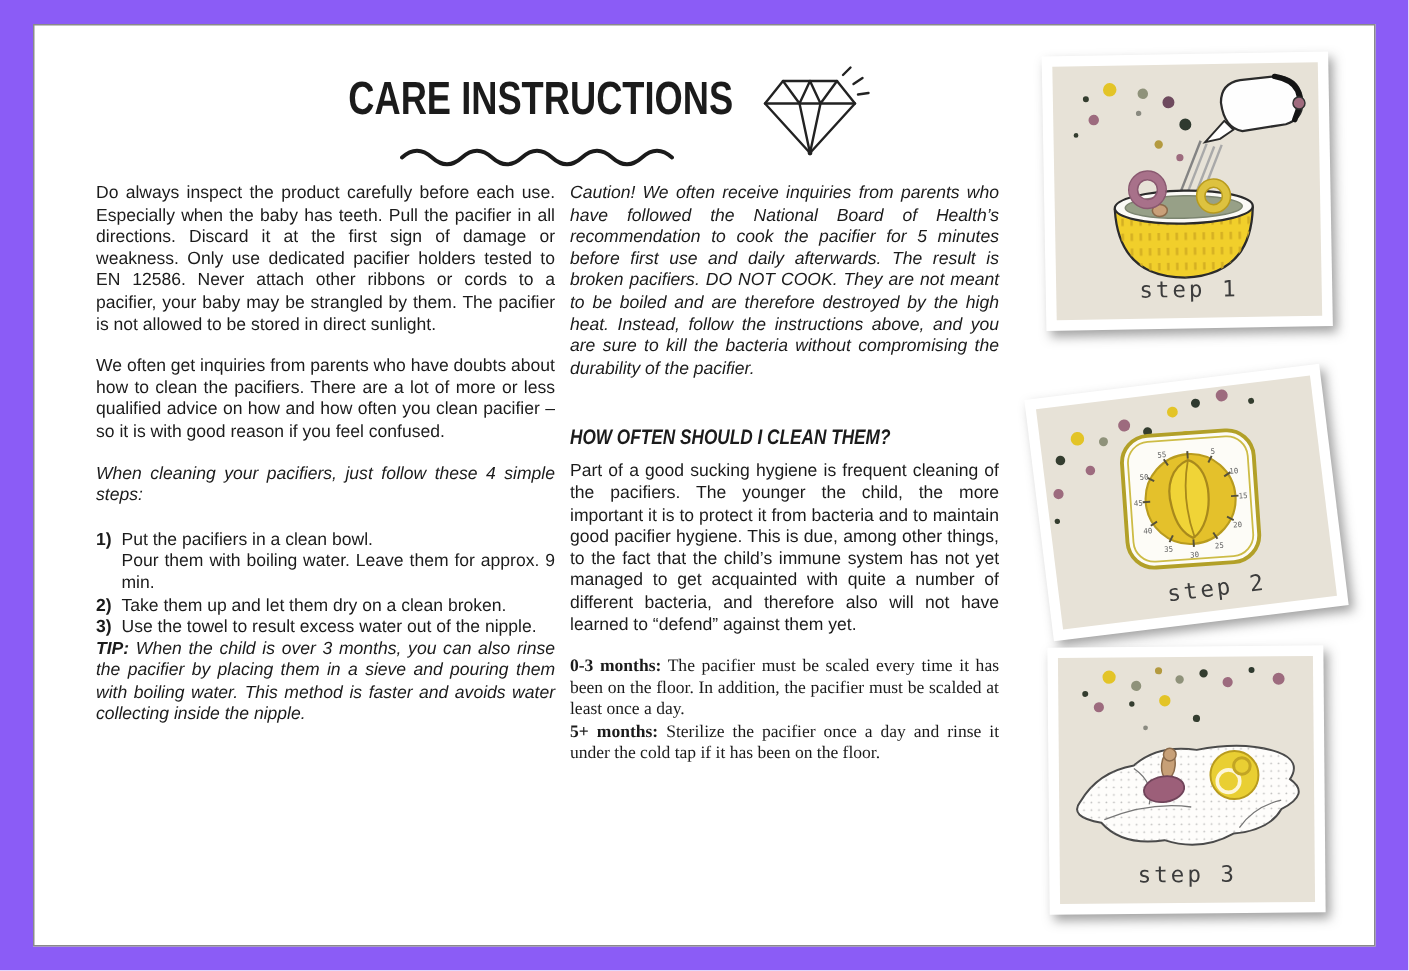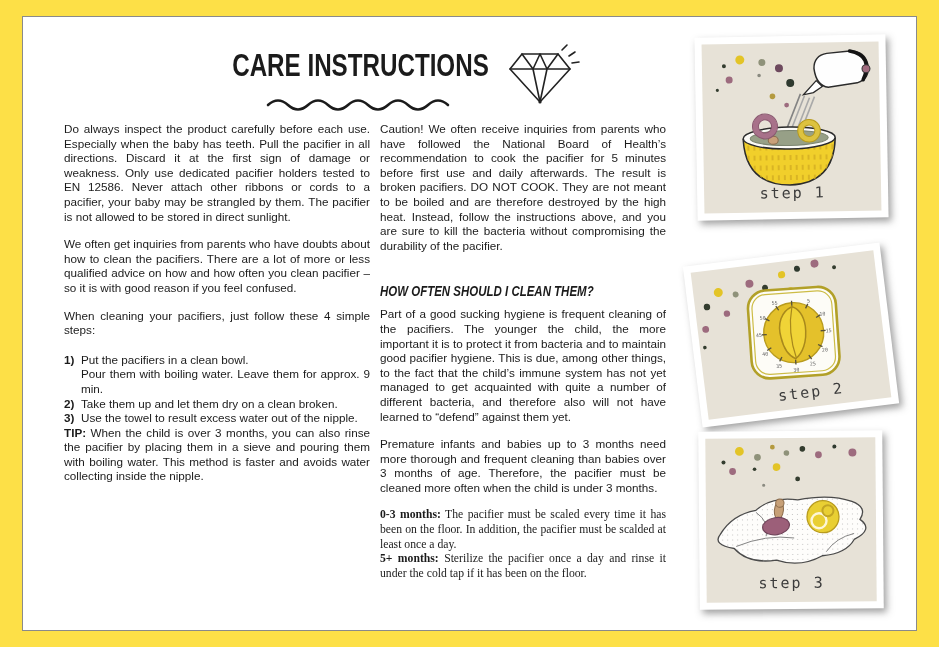--- a/index.html
+++ b/index.html
@@ -1,33 +1,33 @@
 <!DOCTYPE html>
 <html><head>
 <meta charset="utf-8">
 <style>
   html,body{margin:0;padding:0;background:#fff;}
-  #stage{position:relative;width:939px;height:647px;background:#fde047;overflow:hidden;
+  #stage{position:relative;width:939px;height:647px;background:#8b5cf6;overflow:hidden;
          font-family:"Liberation Sans",sans-serif;color:#1b1b1b;}
   .page-border{position:absolute;left:22px;top:16px;width:893px;height:613px;
                border:1.5px solid #8a8a8a;background:#fff;}
 
   
   .title-wrap{position:absolute;left:150px;top:50px;width:420px;text-align:center;}
   h1.title{margin:0;font-size:31px;font-weight:700;letter-spacing:0px;line-height:1;}
   .hx-c{display:inline-block;transform:scaleX(0.78);transform-origin:50% 50%;white-space:nowrap;}
   .wave-svg{position:absolute;left:262px;top:94px;}
   .diamond-svg{position:absolute;left:506px;top:42px;}
 
   
   .col{position:absolute;font-size:11.7px;line-height:14.6px;text-align:justify;}
   #left-col{left:64px;top:122px;width:306px;}
   #mid-col{left:380px;top:122px;width:286px;}
   .col p{margin:0 0 13px 0;}
-  .col p.last{margin-bottom:0;}
+  .col p.last{margin-bottom:0;font-style:italic;}
   h2.sec{margin:27px 0 5px 0;font-size:14px;font-weight:700;line-height:22px;white-space:nowrap;font-style:italic;}
   .hx{display:inline-block;transform:scaleX(0.82);transform-origin:0 50%;white-space:nowrap;}
   .b{font-weight:700;}
   .list{margin-top:15px;}
   .li{display:flex;}
   .li .num{width:17px;font-weight:700;flex:0 0 17px;}
   .li .lt{flex:1;}
   .tip{margin-top:13px;}
   .age{text-align:justify;font-family:Liberation Serif, serif;}
 
@@ -85,21 +85,20 @@
         <span class="lt">Use the towel to result excess water out of the nipple.</span>
       </div>
     </div>
     <p class="tip last"><span class="b">TIP:</span> <span>When the child is over 3 months, you can also rinse the pacifier by placing them in a sieve and pouring them with boiling water. This method is faster and avoids water collecting inside the nipple.</span></p>
   </div>
 
   <div class="col" id="mid-col">
     <p class="last">Caution! We often receive inquiries from parents who have followed the National Board of Health’s recommendation to cook the pacifier for 5 minutes before first use and daily afterwards. The result is broken pacifiers. DO NOT COOK. They are not meant to be boiled and are therefore destroyed by the high heat. Instead, follow the instructions above, and you are sure to kill the bacteria without compromising the durability of the pacifier.</p>
     <h2 class="sec"><span class="hx">HOW OFTEN SHOULD I CLEAN THEM?</span></h2>
     <p>Part of a good sucking hygiene is frequent cleaning of the pacifiers. The younger the child, the more important it is to protect it from bacteria and to maintain good pacifier hygiene. This is due, among other things, to the fact that the child’s immune system has not yet managed to get acquainted with quite a number of different bacteria, and therefore also will not have learned to “defend” against them yet.</p>
-    <p>Premature infants and babies up to 3 months need more thorough and frequent cleaning than babies over 3 months of age. Therefore, the pacifier must be cleaned more often when the child is under 3 months.</p>
     <div class="age"><span class="b">0-3 months:</span> <span>The pacifier must be scaled every time it has been on the floor. In addition, the pacifier must be scalded at least once a day.</span></div>
     <div class="age"><span class="b">5+ months:</span> <span>Sterilize the pacifier once a day and rinse it under the cold tap if it has been on the floor.</span></div>
   </div>
 
   <div class="card" id="card1">
     <div class="card-bg">
       <svg class="illus" viewBox="0 0 177 169" preserveAspectRatio="none">
         <defs>
           <pattern id="btex" width="6" height="10" patternUnits="userSpaceOnUse">
             <line x1="3" y1="2" x2="3" y2="7" stroke="#d3ae22" stroke-width="1.6"></line>

